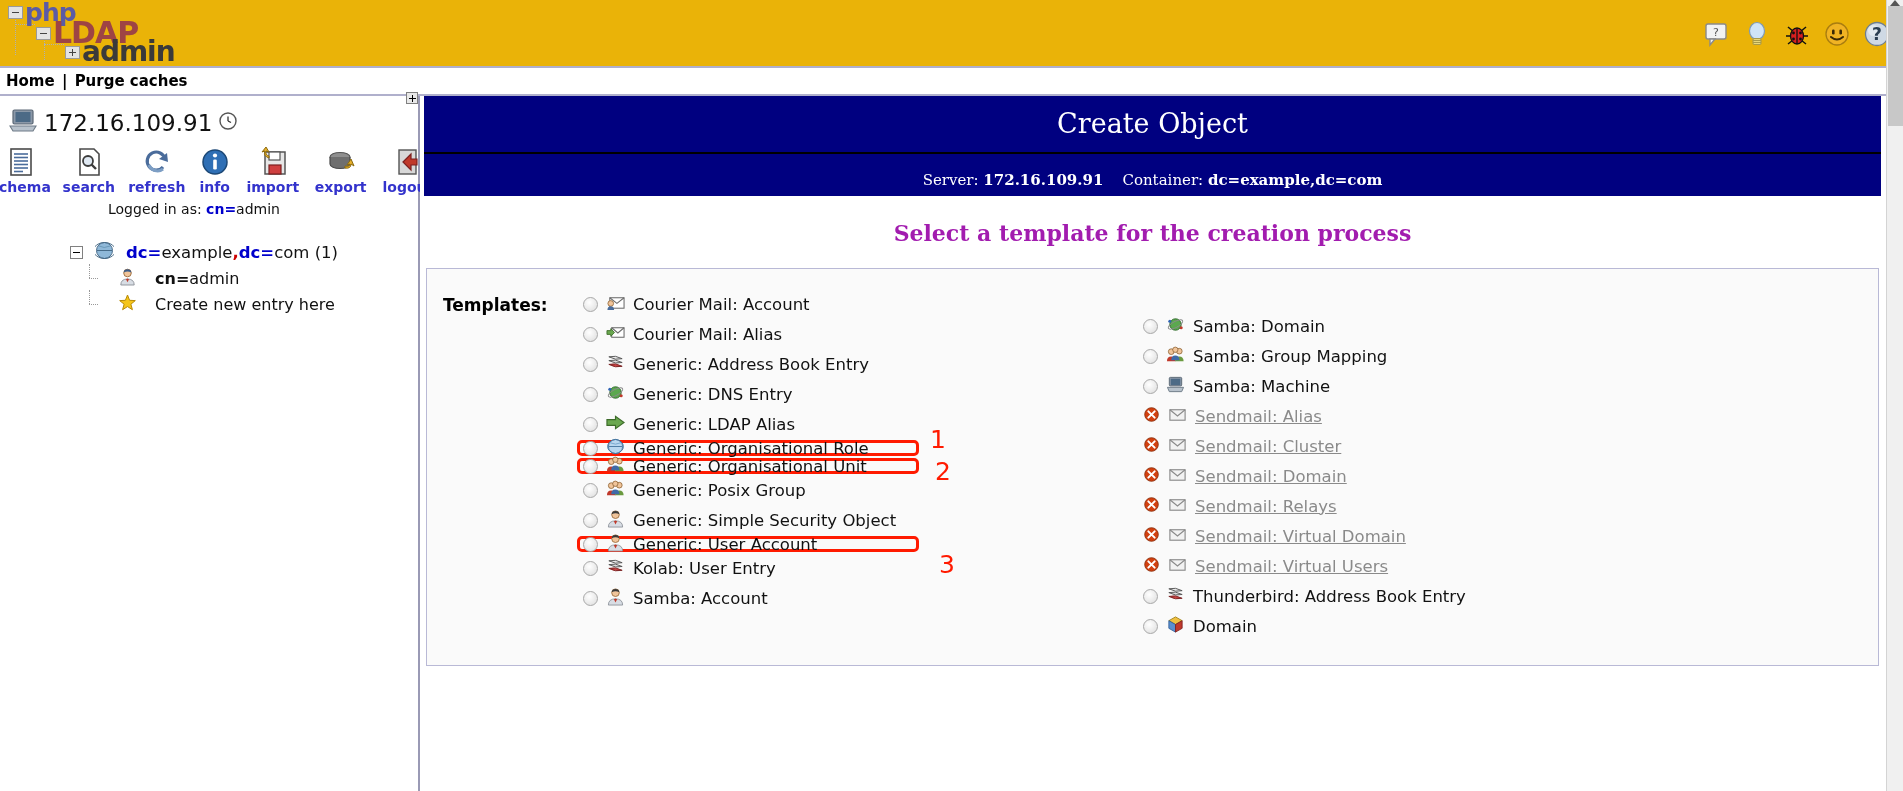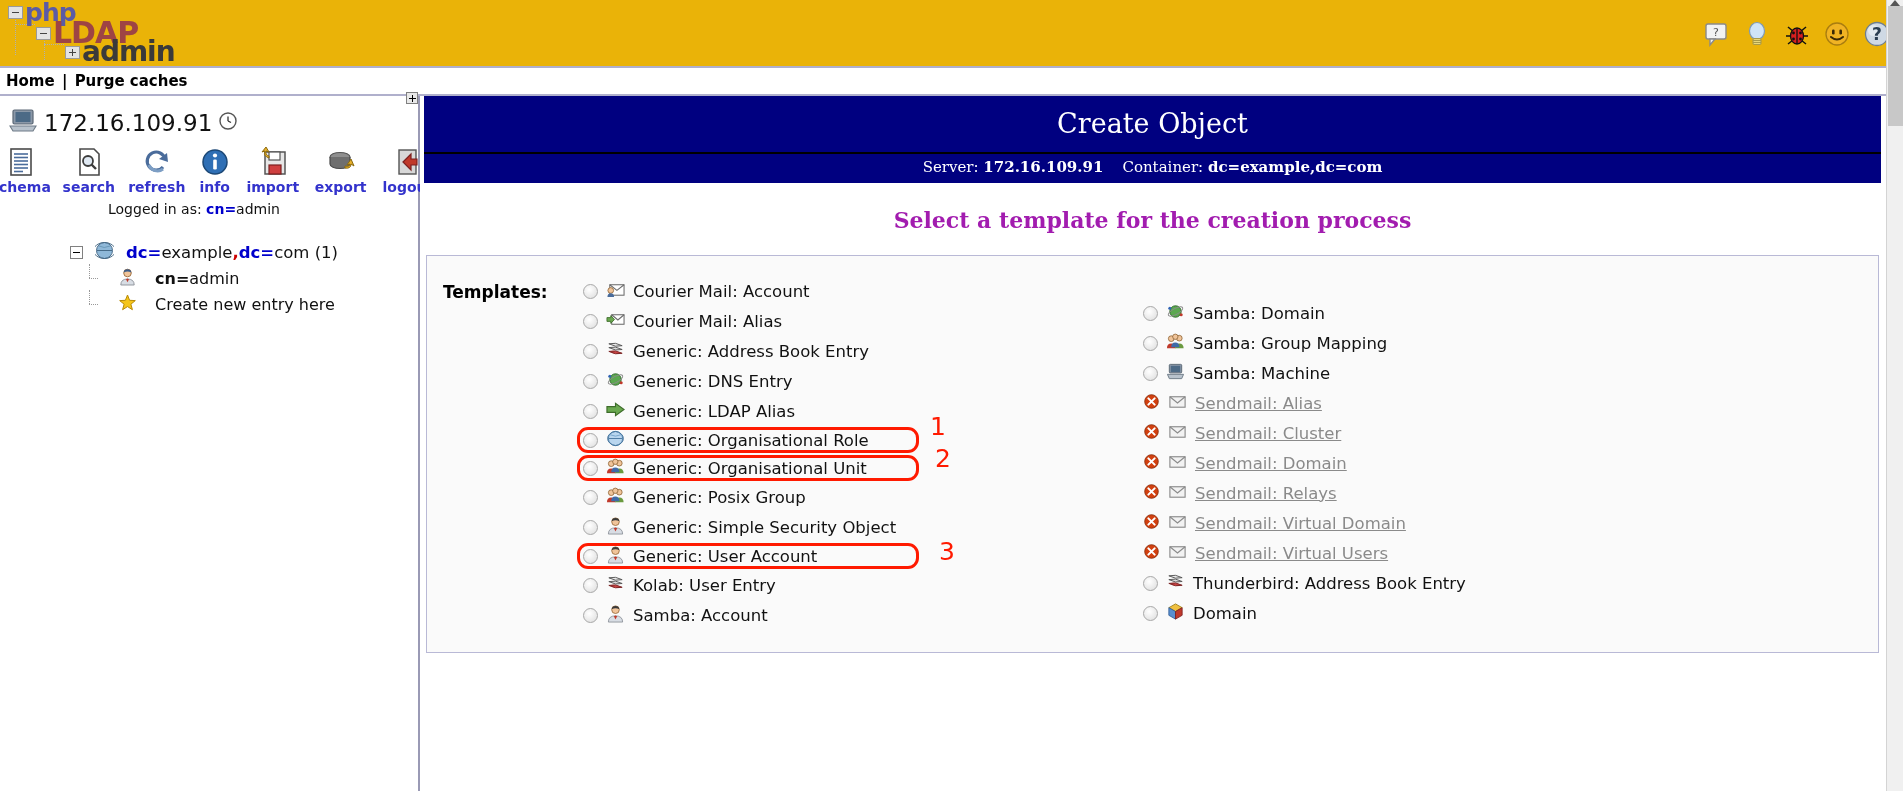--- a/index.html
+++ b/index.html
@@ -168,21 +168,21 @@
     font-family: "DejaVu Serif", serif;
     font-size: 27px;
     padding: 12px 0 13px 0;
     border-bottom: 2px solid #000;
   }
   #subtitle-band {
     background: #000080; color: #fff;
     text-align: center;
     font-family: "DejaVu Serif", serif;
     font-size: 15px;
-    padding: 4px 0 7px 0;
+    padding: 17px 0 7px 0;
   }
   #subtitle-band b { font-weight: bold; }
   #select-head {
     text-align: center;
     font-family: "DejaVu Serif", serif;
     font-size: 22px; font-weight: bold;
     color: #a21caf;
     margin: 24px 0 22px 0;
   }
   #tmpl-box {
@@ -219,22 +219,22 @@
     font-family: "DejaVu Sans", sans-serif;
     white-space: nowrap;
   }
   .trow.disabled .tlabel {
     color: #8a8a8a;
     text-decoration: underline;
     text-decoration-style: solid;
   }
   .hl-box {
     border: 3px solid #ff1a00;
-    border-radius: 11px;
-    height: 26px;
+    border-radius: 5px;
+    height: 16px;
     margin: 1px 0;
     width: 342px;
     background: transparent;
     padding-left: 3px;
   }
   .annot {
     position: absolute;
     color: #ff1a00;
     font-size: 25px;
     font-family: "DejaVu Sans", sans-serif;

